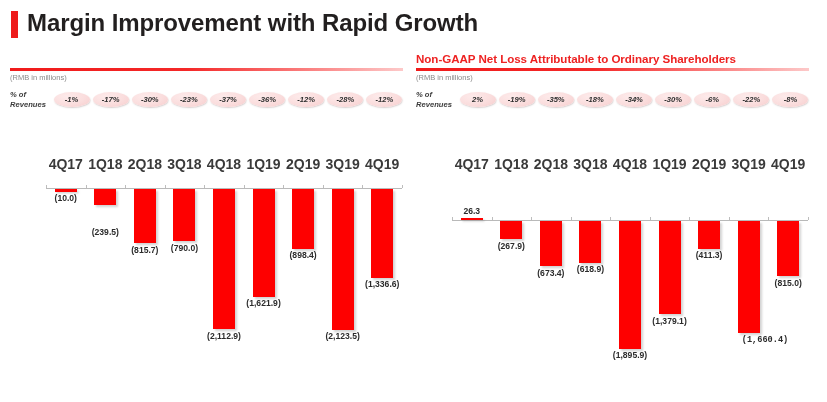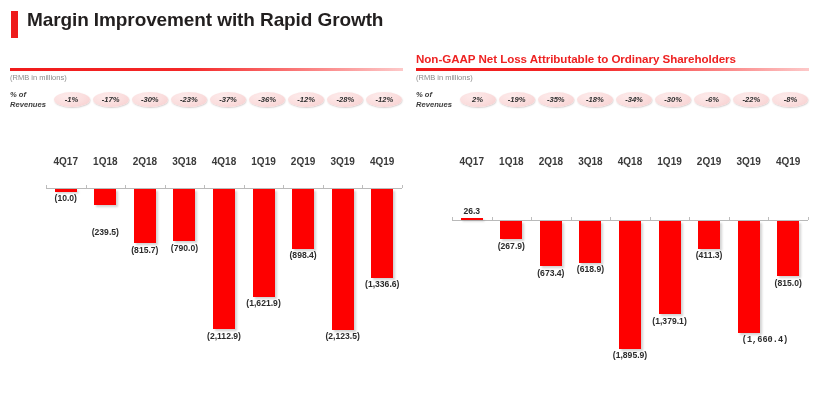--- a/index.html
+++ b/index.html
@@ -29,21 +29,21 @@
     left: 11px;
     top: 11px;
     width: 7px;
     height: 27px;
     background: #ee1b1b;
   }
   #slide-title {
     position: absolute;
     left: 27px;
     top: 9px;
-    font-size: 19px;
+    font-size: 24px;
     font-weight: bold;
     letter-spacing: -0.1px;
     color: #221f1f;
     white-space: nowrap;
   }
 
   
   .panel {
     position: absolute;
     top: 52px;
@@ -129,21 +129,21 @@
   }
   .quarter-labels {
     position: absolute;
     left: 0;
     width: 400px;
     height: 14px;
   }
   .q-label {
     position: absolute;
     top: 0;
-    font-size: 10px;
+    font-size: 14px;
     font-weight: bold;
     color: #3a3a3a;
     text-align: center;
     white-space: nowrap;
   }
   .axis-line {
     position: absolute;
     height: 1px;
     background: #b9b9b9;
   }

